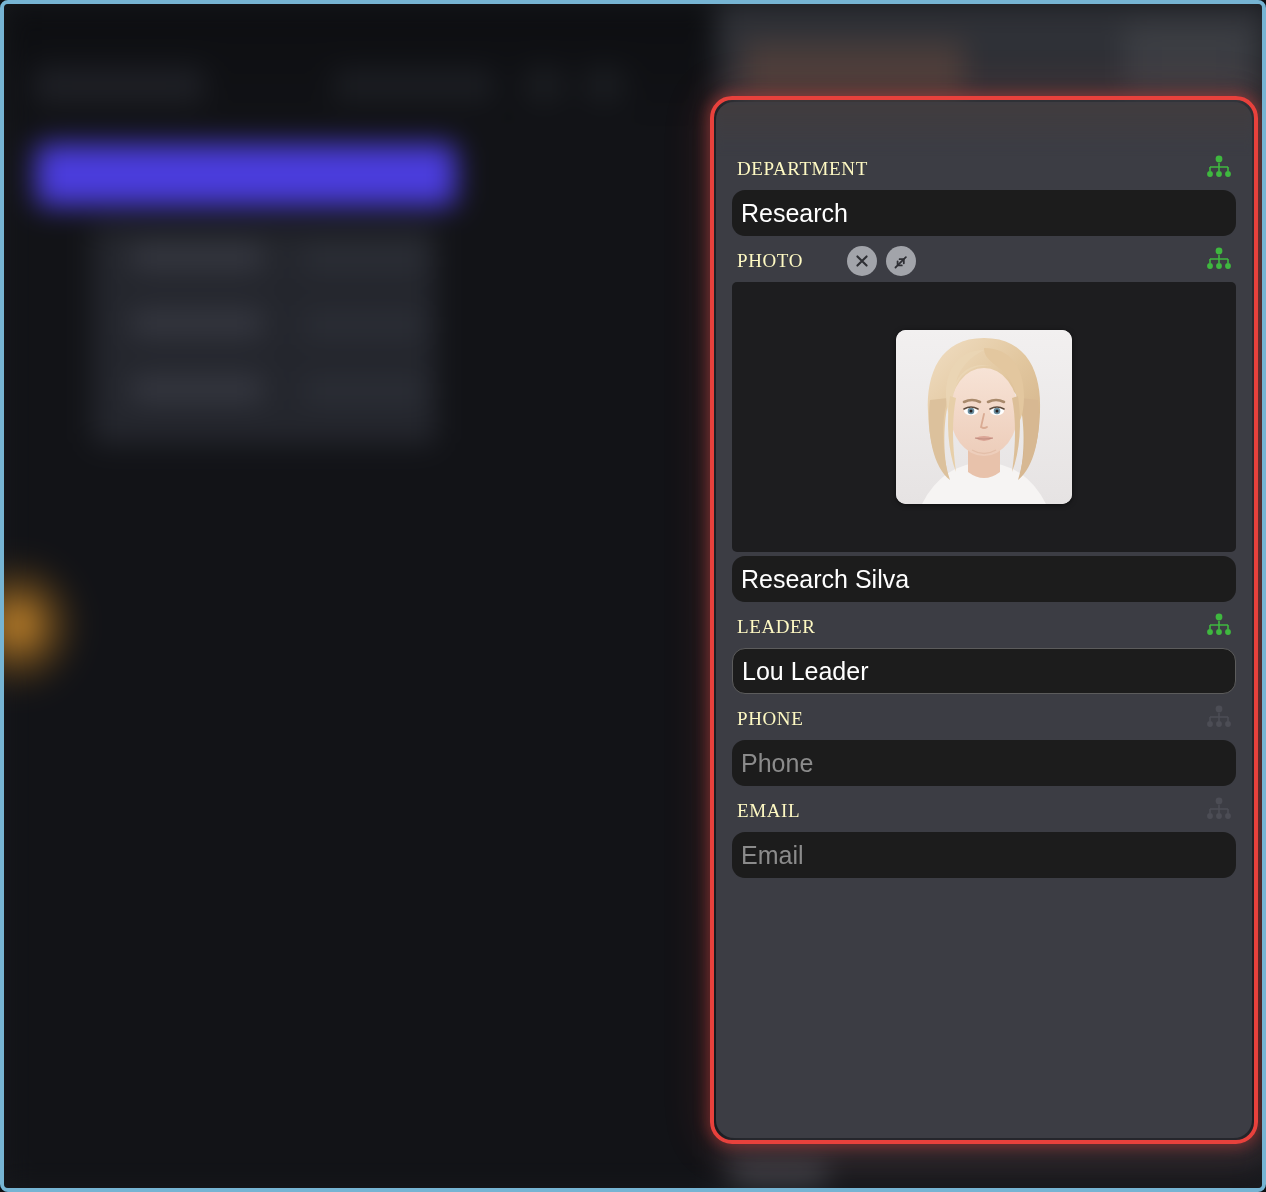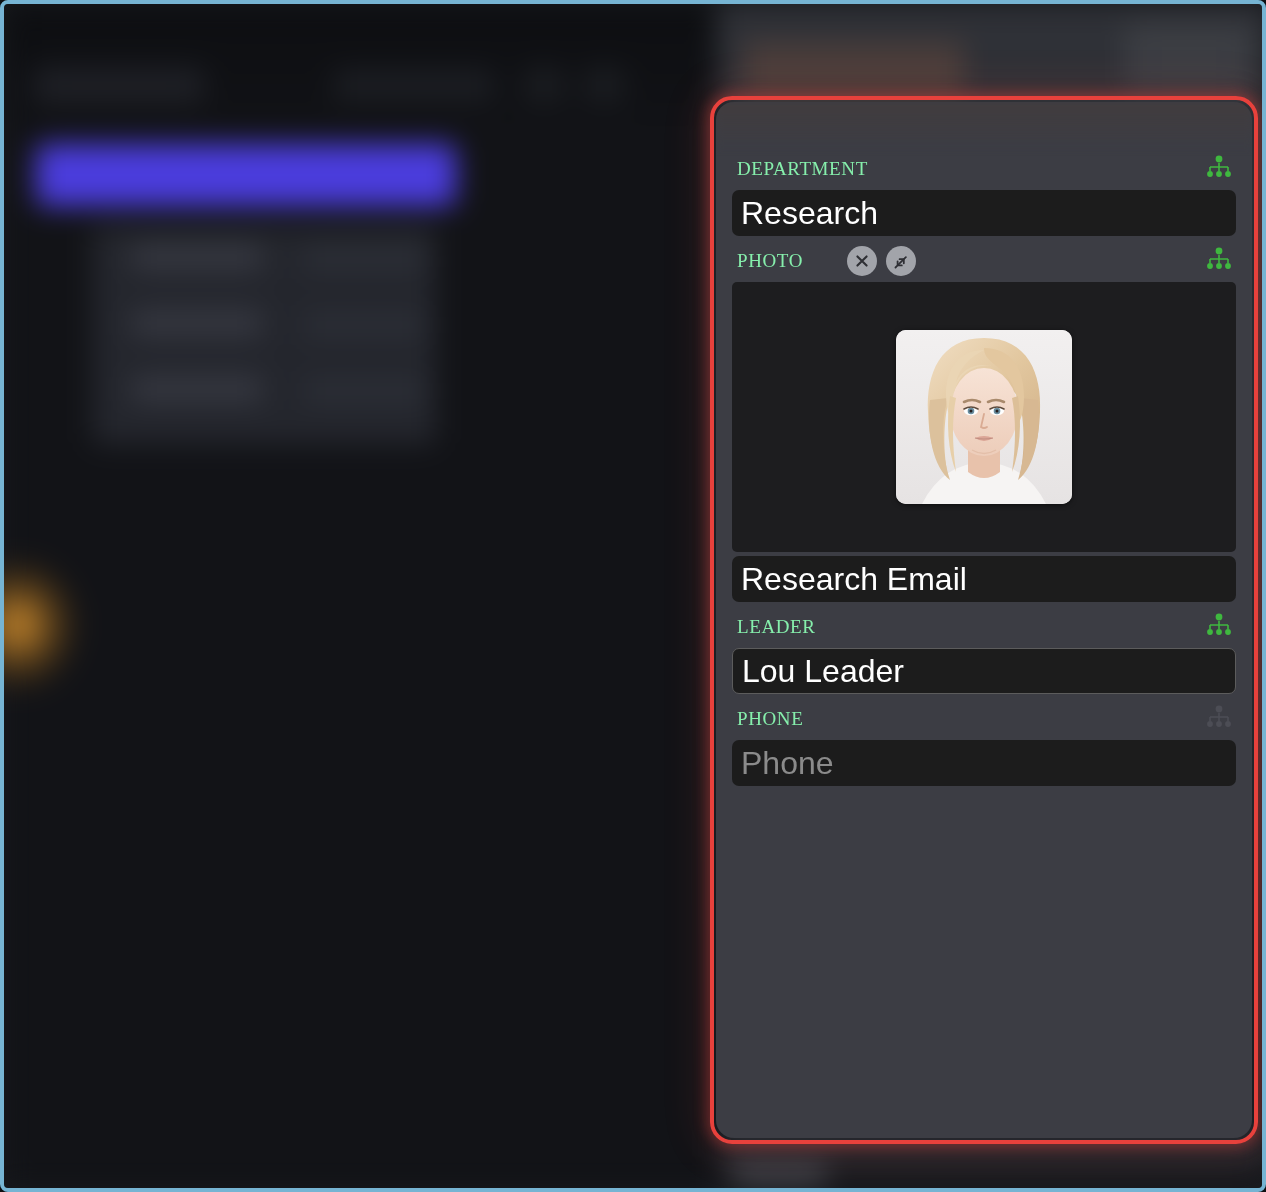--- a/index.html
+++ b/index.html
@@ -178,21 +178,21 @@
   .field-header {
     display: flex;
     align-items: center;
     height: 42px;
     padding: 0 4px 0 5px;
   }
   .field-label {
     font-family: "Liberation Serif", serif;
     font-size: 19px;
     letter-spacing: .6px;
-    color: #86efac;
+    color: #fef9c3;
     text-transform: uppercase;
     white-space: nowrap;
   }
   .header-actions {
     display: flex;
     gap: 9px;
     margin-left: 44px;
   }
   .circle-btn {
     width: 30px; height: 30px;
@@ -202,25 +202,25 @@
     align-items: center;
     justify-content: center;
     cursor: pointer;
   }
   .circle-btn svg { display: block; }
   .hier-icon { margin-left: auto; display: block; }
 
   .field-input {
     height: 46px;
     background: #1c1c1c;
-    border-radius: 7px;
+    border-radius: 13px;
     display: flex;
     align-items: center;
     padding: 0 9px;
-    font-size: 32px;
+    font-size: 25px;
     color: #ffffff;
     font-family: "Liberation Sans", sans-serif;
     cursor: text;
   }
   .field-input.focused {
     border: 1px solid #5c5c5c;
   }
   .field-input.placeholder { color: #8b8b8b; }
 
   
@@ -377,21 +377,21 @@
               <path d="M79 108 Q88 104 97 108 Q88 114 79 108 Z" fill="#dba596"></path>
               <path d="M79 108 Q88 110 97 108" stroke="#c08d80" stroke-width="1.1" fill="none"></path>
 
               <path d="M76 120 Q88 127 100 120" stroke="#e3bfa9" stroke-width="1.4" fill="none"></path>
             </svg>
           </div>
         </div>
       </div>
 
       <div class="field">
-        <div class="field-input" placeholder="Position">Research Email</div>
+        <div class="field-input" placeholder="Position">Research Silva</div>
       </div>
 
       <div class="field">
         <div class="field-header">
           <span class="field-label">LEADER</span>
           <span class="hier-icon">
             <svg width="26" height="24" viewBox="0 0 26 24">
               <circle cx="13" cy="4" r="3.4" fill="#3fb83f"></circle>
               <path d="M13 8 L13 12 M4 12 L22 12 M4 12 L4 16 M13 12 L13 16 M22 12 L22 16" stroke="#3fb83f" stroke-width="1.6" fill="none"></path>
               <circle cx="4" cy="19" r="2.9" fill="#3fb83f"></circle>
@@ -412,20 +412,35 @@
               <path d="M13 8 L13 12 M4 12 L22 12 M4 12 L4 16 M13 12 L13 16 M22 12 L22 16" stroke="#4c4d55" stroke-width="1.6" fill="none"></path>
               <circle cx="4" cy="19" r="2.9" fill="#4c4d55"></circle>
               <circle cx="13" cy="19" r="2.9" fill="#4c4d55"></circle>
               <circle cx="22" cy="19" r="2.9" fill="#4c4d55"></circle>
             </svg>
           </span>
         </div>
         <div class="field-input placeholder" placeholder="Phone">Phone</div>
       </div>
 
+      <div class="field">
+        <div class="field-header">
+          <span class="field-label">EMAIL</span>
+          <span class="hier-icon">
+            <svg width="26" height="24" viewBox="0 0 26 24">
+              <circle cx="13" cy="4" r="3.4" fill="#4c4d55"></circle>
+              <path d="M13 8 L13 12 M4 12 L22 12 M4 12 L4 16 M13 12 L13 16 M22 12 L22 16" stroke="#4c4d55" stroke-width="1.6" fill="none"></path>
+              <circle cx="4" cy="19" r="2.9" fill="#4c4d55"></circle>
+              <circle cx="13" cy="19" r="2.9" fill="#4c4d55"></circle>
+              <circle cx="22" cy="19" r="2.9" fill="#4c4d55"></circle>
+            </svg>
+          </span>
+        </div>
+        <div class="field-input placeholder" placeholder="Email">Email</div>
+      </div>
 
       <div id="panel-bottom-filler"></div>
     </div>
   </div>
 
   <div id="focus-card"></div>
 
 </div>
 
 </body></html>

